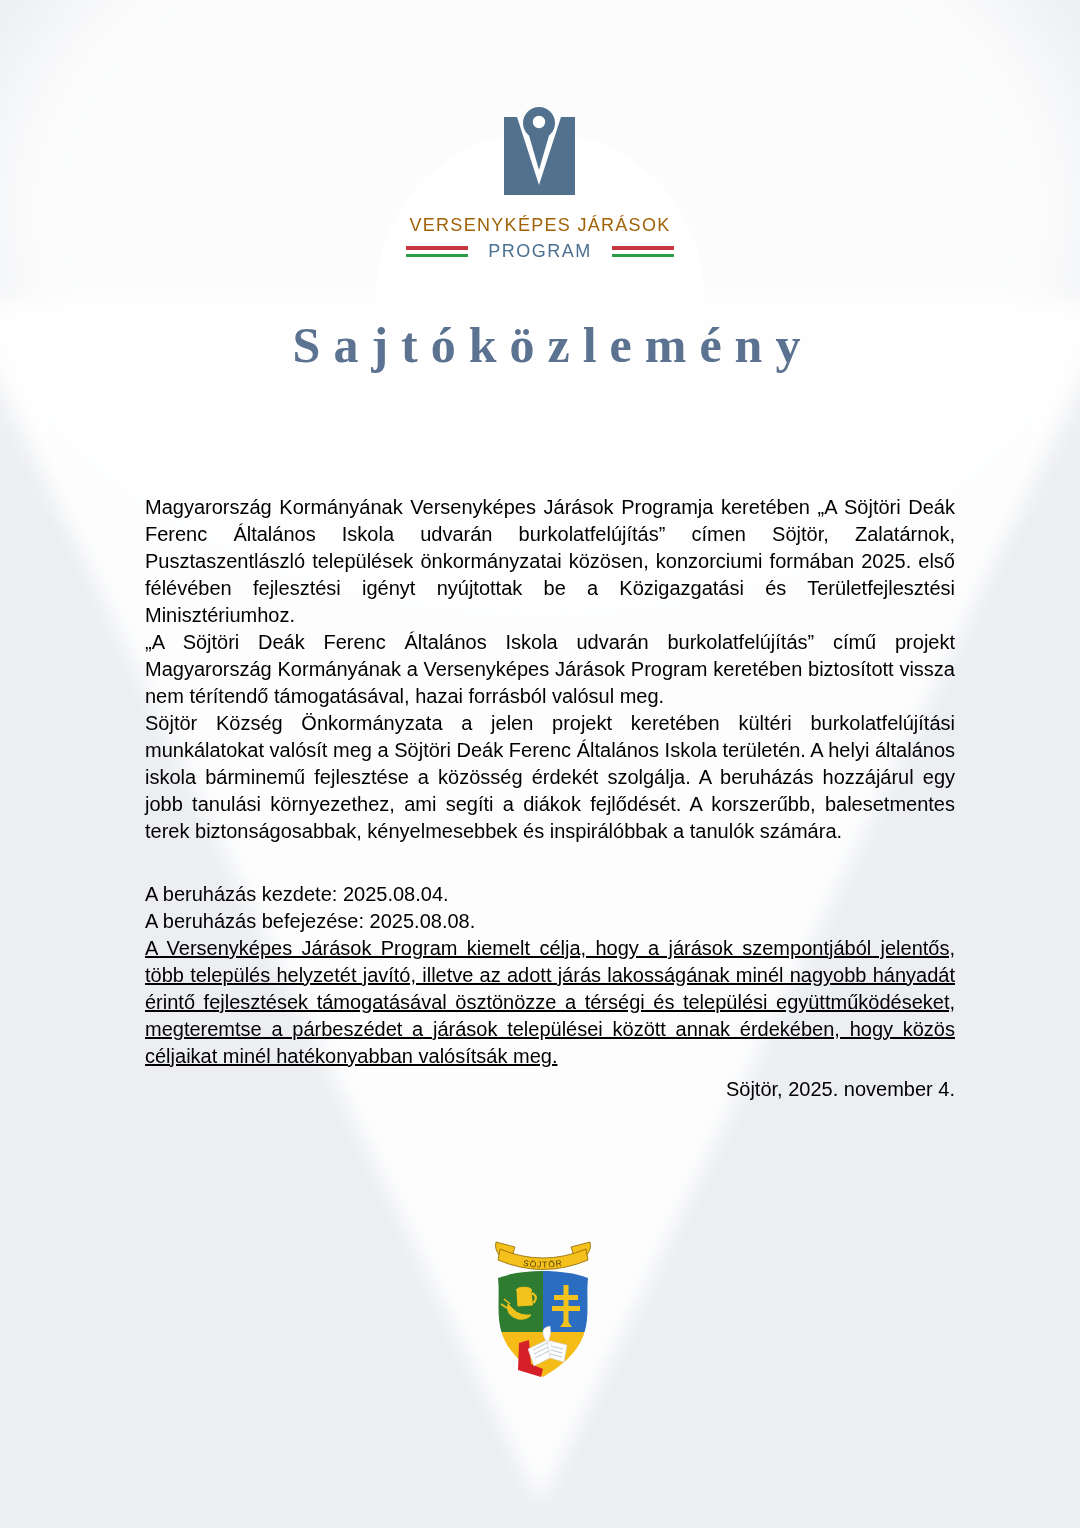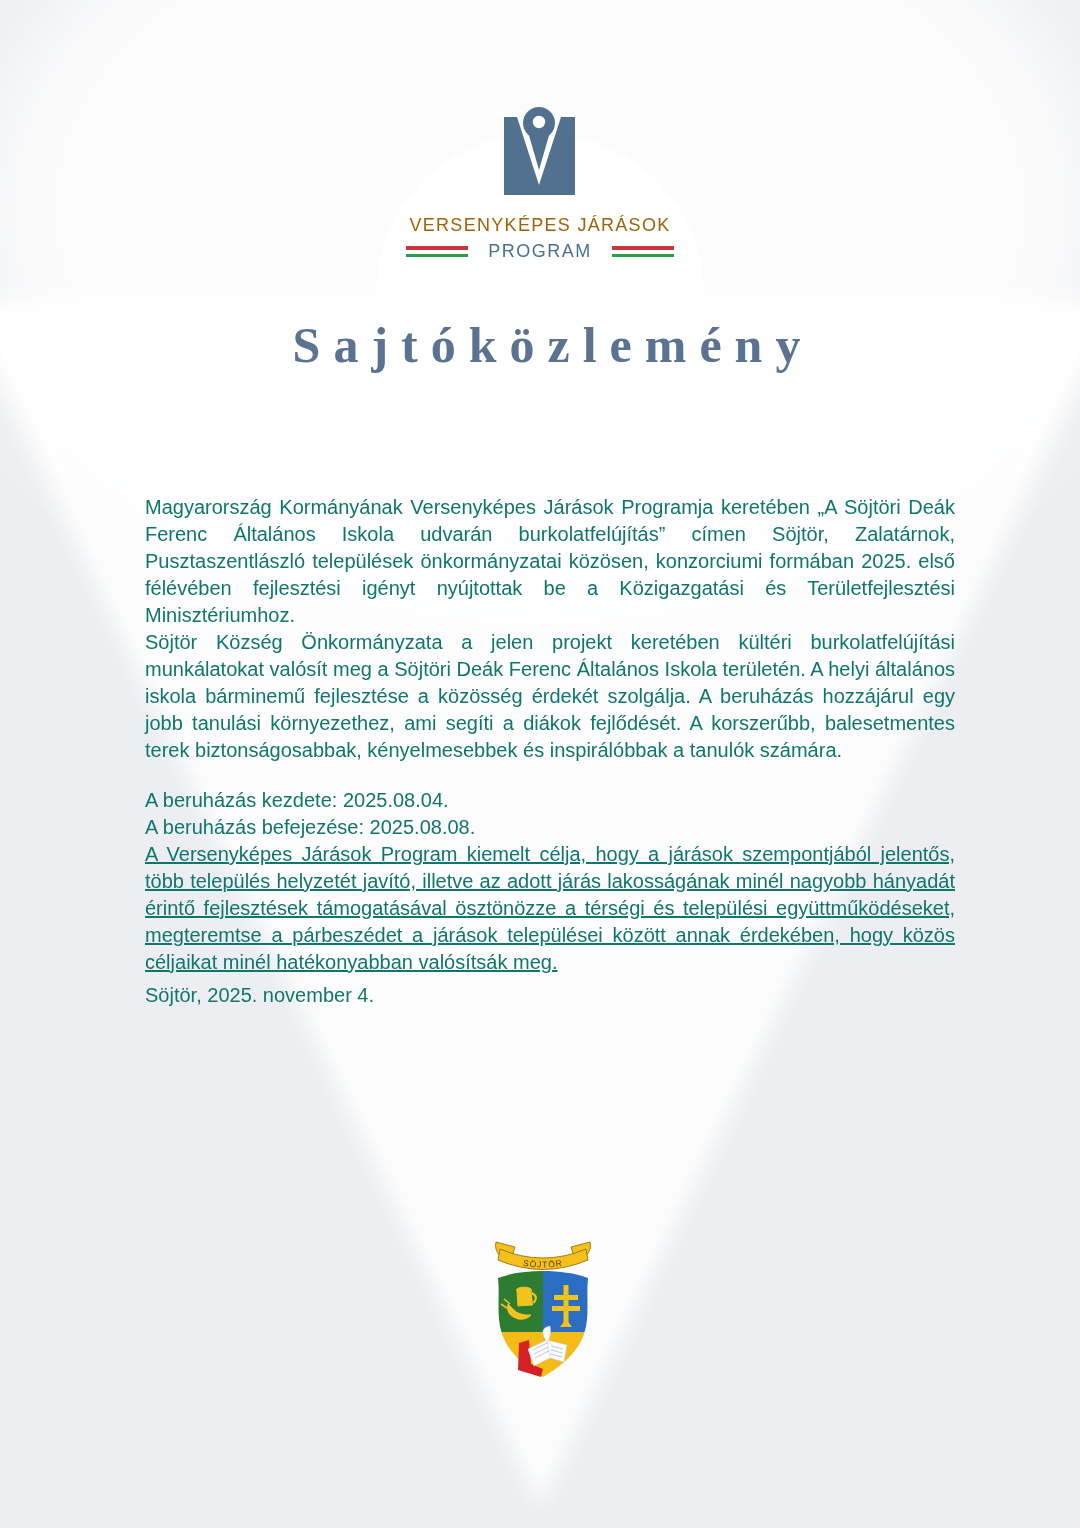--- a/index.html
+++ b/index.html
@@ -42,30 +42,30 @@
     font-family: "Liberation Serif", serif;
     font-weight: bold;
     font-size: 50px; line-height: 54px;
     letter-spacing: 13px;
     color: #5b7390;
   }
 
   
   .column {
     position: absolute; left: 145px; top: 494px; width: 810px;
-    color: #0f766e;
+    color: #000000;
     font-size: 20px; line-height: 27px;
     text-align: justify;
   }
   .column p { margin: 0; }
   .p1  { margin-bottom: 26px; }
   .p2  { margin-bottom: 19px; }
-  .dates { margin-top: 23px; text-align: left; }
+  .dates { margin-top: 36px; text-align: left; }
   .p4  { margin-top: 18px; text-decoration: underline; }
-  .signoff { margin-top: 6px; text-align: left; }
+  .signoff { margin-top: 6px; text-align: right; }
 
   
   .crest { position: absolute; left: 488px; top: 1240px; }
 </style>
 </head>
 <body>
 
 <div id="page">
 
   <svg class="watermark" width="1080" height="1528" viewBox="0 0 1080 1528" aria-hidden="true">
@@ -95,20 +95,21 @@
   <div class="program-row">
     <span class="flag-stripe"></span>
     <span class="logo-line2">PROGRAM</span>
     <span class="flag-stripe"></span>
   </div>
 
   <h1 class="title">Sajtóközlemény</h1>
 
   <main class="column">
     <p class="p1">Magyarország Kormányának Versenyképes Járások Programja keretében „A Söjtöri Deák Ferenc Általános Iskola udvarán burkolatfelújítás”  címen Söjtör, Zalatárnok, Pusztaszentlászló települések önkormányzatai közösen, konzorciumi formában 2025. első félévében fejlesztési igényt nyújtottak be a Közigazgatási és Területfejlesztési Minisztériumhoz.</p>
+    <p class="p3a">„A Söjtöri Deák Ferenc Általános Iskola udvarán burkolatfelújítás” című projekt Magyarország Kormányának a Versenyképes Járások Program keretében biztosított vissza nem térítendő támogatásával, hazai forrásból valósul meg.</p>
     <p class="p3b">Söjtör Község Önkormányzata a jelen projekt keretében kültéri burkolatfelújítási munkálatokat valósít meg a Söjtöri Deák Ferenc Általános Iskola területén. A helyi általános iskola bárminemű fejlesztése a közösség érdekét szolgálja. A beruházás hozzájárul egy jobb tanulási környezethez, ami segíti a diákok fejlődését. A korszerűbb, balesetmentes terek biztonságosabbak, kényelmesebbek és inspirálóbbak a tanulók számára.</p>
     <div class="dates">
       <div>A beruházás kezdete: 2025.08.04.</div>
       <div>A beruházás befejezése: 2025.08.08.</div>
     </div>
     <p class="p4">A Versenyképes Járások Program kiemelt célja, hogy a járások szempontjából jelentős, több település helyzetét javító, illetve az adott járás lakosságának minél nagyobb hányadát érintő fejlesztések támogatásával ösztönözze a térségi és települési együttműködéseket, megteremtse a párbeszédet a járások települései között annak érdekében, hogy közös céljaikat minél hatékonyabban valósítsák meg.</p>
     <div class="signoff">Söjtör, 2025. november 4.</div>
   </main>
 
   <svg class="crest" width="110" height="150" viewBox="0 0 110 150" aria-hidden="true">

